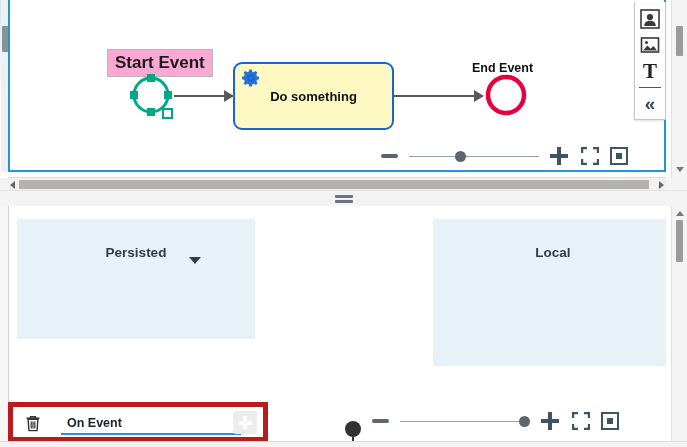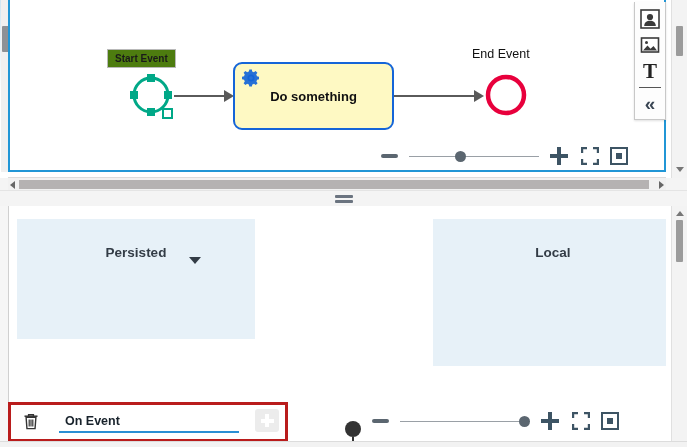--- a/index.html
+++ b/index.html
@@ -19,27 +19,27 @@
     background:#ffffff;border:2px solid #2196d6;border-top:none;
     box-sizing:border-box;overflow:hidden;
   }
   #top-left-fade{position:absolute;left:0;top:0;width:9px;height:172px;
     background:linear-gradient(to bottom,#cfe6f3,#ffffff 55%);}
   #top-left-track{position:absolute;left:1px;top:0;width:7px;height:172px;background:#f0f0f0;border-right:1px solid #ddd;}
   #top-left-thumb{position:absolute;left:1px;top:26px;width:7px;height:26px;background:#8d9196;border-radius:1px;}
 
   
   .lbl-box{
-    position:absolute;background:#4d7c0f;border:1px solid #b9b9b9;
-    font-size:10px;font-weight:bold;color:#1a1a1a;
+    position:absolute;background:#f9a8d4;border:1px solid #b9b9b9;
+    font-size:17px;font-weight:bold;color:#1a1a1a;
     padding:3px 7px;white-space:nowrap;
   }
   #start-label{left:97px;top:49px;}
   #start-event{position:absolute;left:118px;top:72px;width:46px;height:46px;}
-  #end-label{position:absolute;left:462px;top:47px;font-size:12.5px;font-weight:normal;color:#111;white-space:nowrap;}
+  #end-label{position:absolute;left:462px;top:61px;font-size:12.5px;font-weight:bold;color:#111;white-space:nowrap;}
   #end-event{position:absolute;left:473px;top:72px;width:46px;height:46px;}
 
   
   #task-node{
     position:absolute;left:223px;top:62px;width:161px;height:68px;
     background:#fef9c3;border:2px solid #1565d8;border-radius:9px;box-sizing:border-box;
   }
   #task-label{
     position:absolute;left:0;right:0;top:50%;transform:translateY(-50%);
     text-align:center;font-size:13px;font-weight:bold;color:#111;
@@ -108,22 +108,22 @@
   #uml-init{position:absolute;left:336px;top:215px;width:16px;height:16px;border-radius:50%;background:#333333;}
   #uml-edge{position:absolute;left:343px;top:231px;width:1.5px;height:42px;background:#333;}
 
   
   #bot-vscroll{position:absolute;right:0;top:206px;width:15px;height:241px;background:#f3f3f3;border-left:1px solid #e0e0e0;}
   #bot-vup{position:absolute;left:4px;top:5px;width:0;height:0;border-left:4px solid transparent;border-right:4px solid transparent;border-bottom:5px solid #777;}
   #bot-vthumb{position:absolute;left:4px;top:14px;width:7px;height:42px;background:#9b9b9b;border-radius:1px;}
 
   
   #event-highlight{
-    position:absolute;left:8px;top:402px;width:280px;height:40px;
-    border:3px solid #b91c1c;background:#ffffff;box-sizing:border-box;
+    position:absolute;left:8px;top:402px;width:260px;height:40px;
+    border:5px solid #b91c1c;background:#ffffff;box-sizing:border-box;
   }
   #trash-icon{position:absolute;left:12px;top:8px;width:16px;height:17px;cursor:pointer;}
   #event-input{
     position:absolute;left:48px;top:7px;width:180px;height:21px;
     border:none;border-bottom:2px solid #2b8fd4;background:transparent;
     font-family:"Liberation Sans", sans-serif;font-size:12.5px;font-weight:bold;color:#18222b;
     padding:0 0 2px 6px;box-sizing:border-box;outline:none;
   }
   #add-event-btn{
     position:absolute;right:6px;top:4px;width:24px;height:23px;

